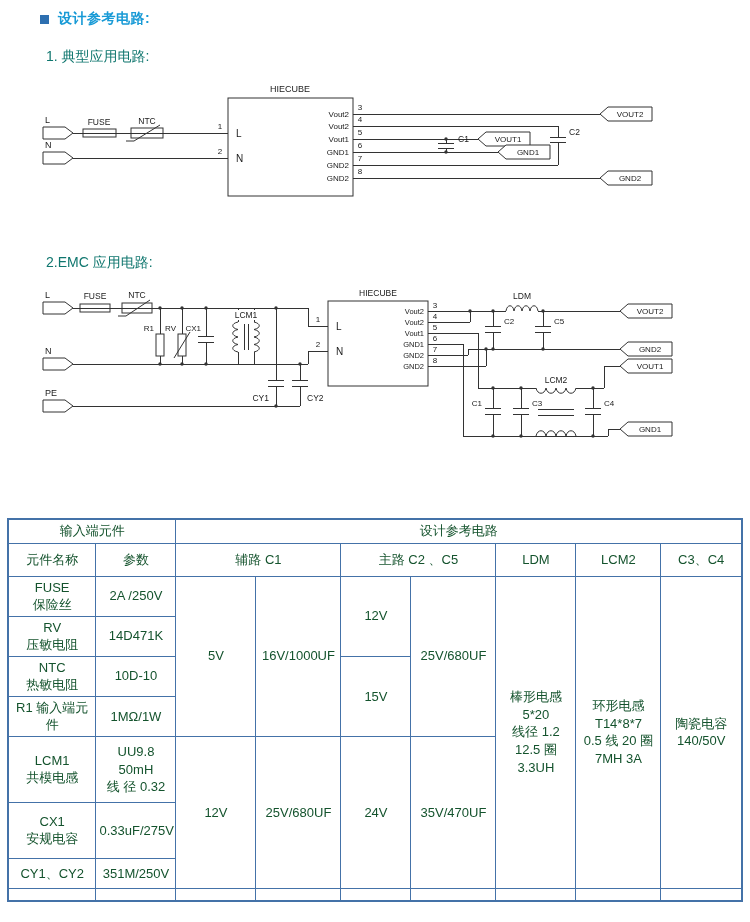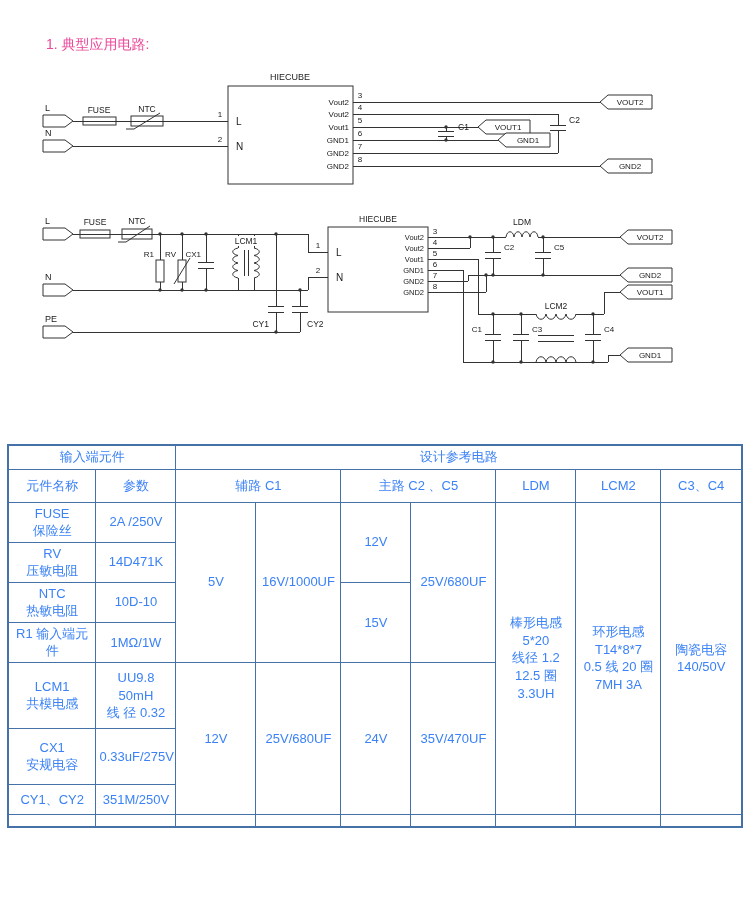--- a/index.html
+++ b/index.html
@@ -3,43 +3,47 @@
 <meta charset="utf-8">
 <style>
   html,body{margin:0;padding:0;}
   body{
     width:750px;height:922px;background:#ffffff;overflow:hidden;position:relative;
     font-family:"Liberation Sans","DejaVu Sans",sans-serif;color:#1a1a1a;
   }
   .doc-header{display:flex;align-items:center;gap:9px;padding:10px 0 0 40px;}
   .bullet{width:9px;height:9px;background:#2d6fb0;display:inline-block;}
   .header-title{color:#189ad6;font-size:14px;font-weight:600;letter-spacing:.5px;}
-  .sec-title{margin:36px 0 0 46px;font-size:14px;color:#ec4899;}
+  .sec-title{margin:20px 0 0 46px;font-size:14px;color:#0f766e;}
   .sec-title.s2{margin-top:44px;}
   svg.circuit{display:block;margin:12px 0 0 38px;}
   svg .wire{stroke:#333;stroke-width:1;fill:none;shape-rendering:crispEdges;}
   svg .coil{stroke:#333;stroke-width:1;fill:none;}
   svg .sym{stroke:#333;stroke-width:1;fill:#ffffff;}
   svg .symo{stroke:#333;stroke-width:1;fill:none;}
   svg .dot{fill:#333;stroke:none;}
   svg text{fill:#1a1a1a;font-family:"Liberation Sans","DejaVu Sans",sans-serif;}
   svg .t9{font-size:9px;} svg .t8{font-size:8px;} svg .t85{font-size:8.5px;}
   svg .t75{font-size:7.5px;} svg .t10{font-size:10px;}
   table.spec{border-collapse:collapse;margin:66px auto 0;width:734px;table-layout:fixed;border:2px solid #4472a8;}
   table.spec td{border:1px solid #4472a8;text-align:center;vertical-align:middle;
-    font-size:13px;line-height:1.35;padding:2px 3px;white-space:pre-line;color:#3b82f6;}
+    font-size:13px;line-height:1.35;padding:2px 3px;white-space:pre-line;color:#14532d;}
   tr.rh1{height:24px;} tr.rh2{height:33px;padding-left:24px;}
   tr.rr38{height:40px;} tr.rr28{height:28px;} tr.rlcm{height:66px;}
   tr.rcx{height:56px;} tr.rcy{height:30px;} tr.rempty{height:13px;}
 </style>
 </head>
 <body>
 
 <div class="doc">
 
+  <div class="doc-header">
+    <span class="bullet"></span>
+    <span class="header-title">设计参考电路:</span>
+  </div>
 
   <div class="sec-title">1.  典型应用电路:</div>
 
   <svg class="circuit" width="670" height="132" viewBox="0 0 670 132">
     <g>
       <line class="wire" x1="35" y1="55" x2="190" y2="55"></line>
       <line class="wire" x1="35" y1="80" x2="190" y2="80"></line>
       <line class="wire" x1="315" y1="36" x2="562" y2="36"></line>
       <line class="wire" x1="315" y1="48" x2="520" y2="48"></line>
       <line class="wire" x1="520" y1="48" x2="520" y2="59"></line>
@@ -100,20 +104,21 @@
     <text class="t8" x="322" y="83" text-anchor="middle">7</text>
     <text class="t8" x="322" y="96" text-anchor="middle">8</text>
     <text class="t85" x="420" y="64">C1</text>
     <text class="t85" x="531" y="57">C2</text>
     <text class="t8" x="592" y="39" text-anchor="middle">VOUT2</text>
     <text class="t8" x="470" y="64" text-anchor="middle">VOUT1</text>
     <text class="t8" x="490" y="77" text-anchor="middle">GND1</text>
     <text class="t8" x="592" y="103" text-anchor="middle">GND2</text>
   </svg>
 
+  <div class="sec-title s2">2.EMC 应用电路:</div>
 
   <svg class="circuit" width="690" height="168" viewBox="0 0 690 168">
     <g>
       <line class="wire" x1="35" y1="24" x2="270" y2="24"></line>
       <line class="wire" x1="270" y1="24" x2="270" y2="42"></line>
       <line class="wire" x1="270" y1="42" x2="290" y2="42"></line>
       <line class="wire" x1="35" y1="80" x2="270" y2="80"></line>
       <line class="wire" x1="270" y1="80" x2="270" y2="67"></line>
       <line class="wire" x1="270" y1="67" x2="290" y2="67"></line>
       <line class="wire" x1="122" y1="24" x2="122" y2="50"></line>

